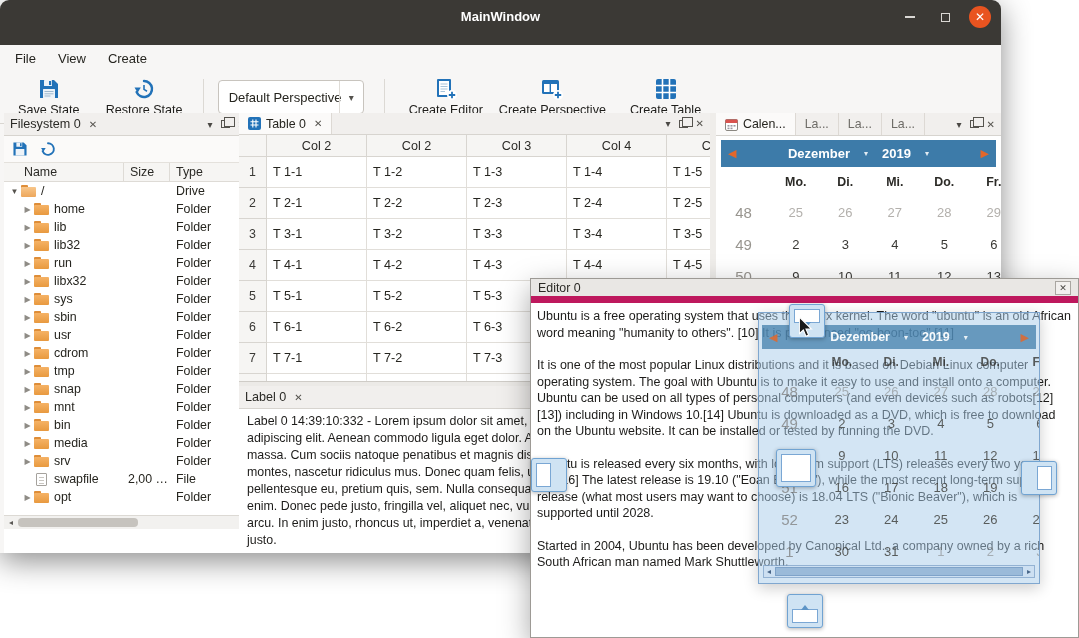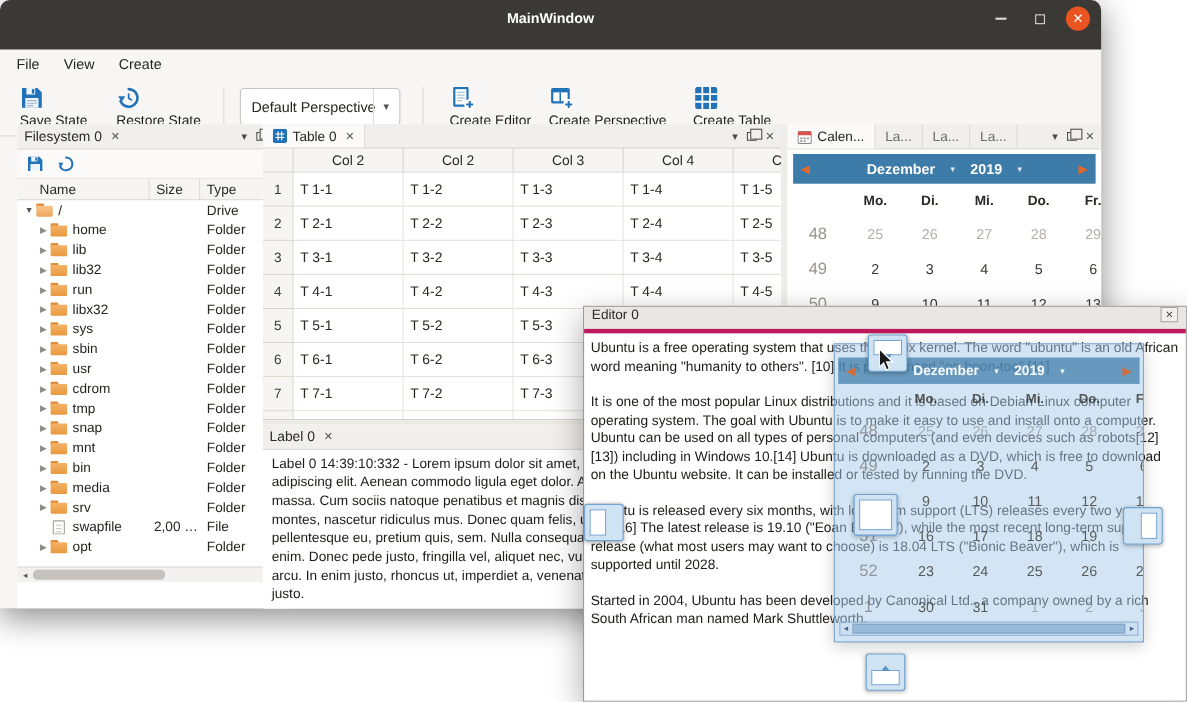--- a/index.html
+++ b/index.html
@@ -22,21 +22,21 @@
   .win-controls{position:absolute;right:10px;top:6px;display:flex;gap:13px;align-items:center;z-index:2;}
   .wc{width:22px;height:22px;border-radius:50%;display:flex;align-items:center;justify-content:center;color:#d9d7d3;}
   .min-glyph{width:10px;height:2px;background:#d9d7d3;display:block;}
   .max-glyph{width:9px;height:9px;border:1.5px solid #d9d7d3;display:block;}
   .wc.close{background:var(--close-orange);color:#fff;font-size:12px;}
 
   .menubar{height:26px;background:#f7f6f5;display:flex;align-items:center;padding-left:4px;font-size:13px;color:#262520;}
   .menu-item{padding:3px 11px;cursor:default;}
 
   .toolbar{height:53px;background:#f7f6f5;border-bottom:1px solid #d9d6d1;display:flex;align-items:center;padding-left:18px;}
-  .tool-btn{display:flex;flex-direction:column;gap:2px;font-size:12.6px;color:#1f1e1b;}
+  .tool-btn{display:flex;flex-direction:column;align-items:center;gap:2px;font-size:12.6px;color:#1f1e1b;}
   .tool-btn .ticon{height:24px;display:flex;align-items:center;}
   .tb-sep{width:1px;height:36px;background:#dcd9d4;margin-left:20px;}
   .combo{width:146px;height:34px;margin-left:14px;background:#fff;border:1px solid #c8c4be;border-radius:4px;
     display:flex;align-items:center;font-size:13px;color:#26251f;padding-left:10px;position:relative;}
   .combo .arrow{position:absolute;right:0;top:0;width:24px;height:100%;border-left:1px solid #dfdcd7;
     display:flex;align-items:center;justify-content:center;color:#55534e;font-size:10px;}
 
   
   .dock-titlebar{height:23px;display:flex;align-items:center;font-size:12.6px;color:#2b2a26;
     padding:0 6px;background:#f1efed;border-bottom:1px solid #d7d4cf;}
@@ -46,21 +46,21 @@
   .float-ico{width:9px;height:8px;border:1px solid #55534e;position:relative;display:inline-block;}
   .float-ico::after{content:"";position:absolute;left:2px;top:-4px;width:9px;height:8px;border:1px solid #55534e;background:#f1efed;}
 
   .tabbar{height:23px;background:#f1efed;border-bottom:1px solid #d7d4cf;display:flex;align-items:stretch;
     font-size:12.4px;color:#6e6c67;position:relative;}
   .tab{display:flex;align-items:center;gap:5px;padding:0 9px;border-right:1px solid #ddd9d4;white-space:nowrap;}
   .tab.active{background:#fbfaf9;color:#26251f;}
   .tab-close{font-size:10px;color:#55534e;margin-left:3px;}
 
   
-  .fs-dock{position:absolute;left:16px;top:113px;width:249px;height:440px;background:#fff;border-right:1px solid #cfccc7;}
+  .fs-dock{position:absolute;left:4px;top:113px;width:249px;height:440px;background:#fff;border-right:1px solid #cfccc7;}
   .fs-toolbar{height:27px;background:#fbfaf9;display:flex;align-items:center;gap:12px;padding-left:8px;border-bottom:1px solid #e4e1dc;}
   .tree-header{display:flex;height:19px;align-items:center;background:#f6f5f3;border-bottom:1px solid #dedbd6;
     font-size:12.4px;color:#2b2a26;}
   .tree-header .hc{border-right:1px solid #dedbd6;height:100%;display:flex;align-items:center;}
   .hc.name{width:120px;padding-left:20px;}
   .hc.size{width:46px;padding-left:6px;}
   .hc.type{width:72px;padding-left:6px;}
   .tree{font-size:12.4px;color:#26251f;}
   .tree-row{display:flex;height:18px;align-items:center;}
   .tree-row .tc{overflow:hidden;white-space:nowrap;}
@@ -114,21 +114,21 @@
   .cal-dayhead{display:flex;height:29px;align-items:center;font-weight:bold;font-size:12.4px;color:#2b2a26;}
   .cw{width:55px;flex:none;text-align:center;}
   .cd{width:49.5px;flex:none;text-align:center;}
   .cal-row{display:flex;height:32px;align-items:center;font-size:13px;color:#3a3935;}
   .wn{color:#98958f;font-size:15px;}
   .day.muted{color:#b3b0ac;}
 
   
   .editor{position:absolute;left:530px;top:278px;width:549px;height:360px;background:#fff;
     border:1px solid #9d9a95;box-shadow:0 10px 28px rgba(0,0,0,.35);z-index:10;}
-  .editor-titlebar{height:24px;background:#e9e7e4;border-bottom:4px solid #be185d;display:flex;
+  .editor-titlebar{height:24px;background:#e9e7e4;border-bottom:7px solid #be185d;display:flex;align-items:center;
     padding:0 7px;font-size:12.4px;color:#2b2a26;}
   .editor-close{margin-left:auto;width:16px;height:14px;border:1px solid #a9a6a1;background:#f2f0ee;
     display:flex;align-items:center;justify-content:center;font-size:9px;color:#4a4844;}
   .editor-text{padding:5px 6px;font-size:12.5px;line-height:16.5px;color:#1d1c1a;}
   .editor-text p{margin:0 0 16px 0;}
 
   
   .preview{position:absolute;left:758px;top:312px;width:282px;height:272px;z-index:20;overflow:hidden;
     background:rgba(168,203,233,.5);border:1px solid rgba(100,145,195,.75);box-shadow:0 4px 14px rgba(0,0,0,.2);}
   .pcal{position:absolute;left:3px;right:3px;top:12px;}

